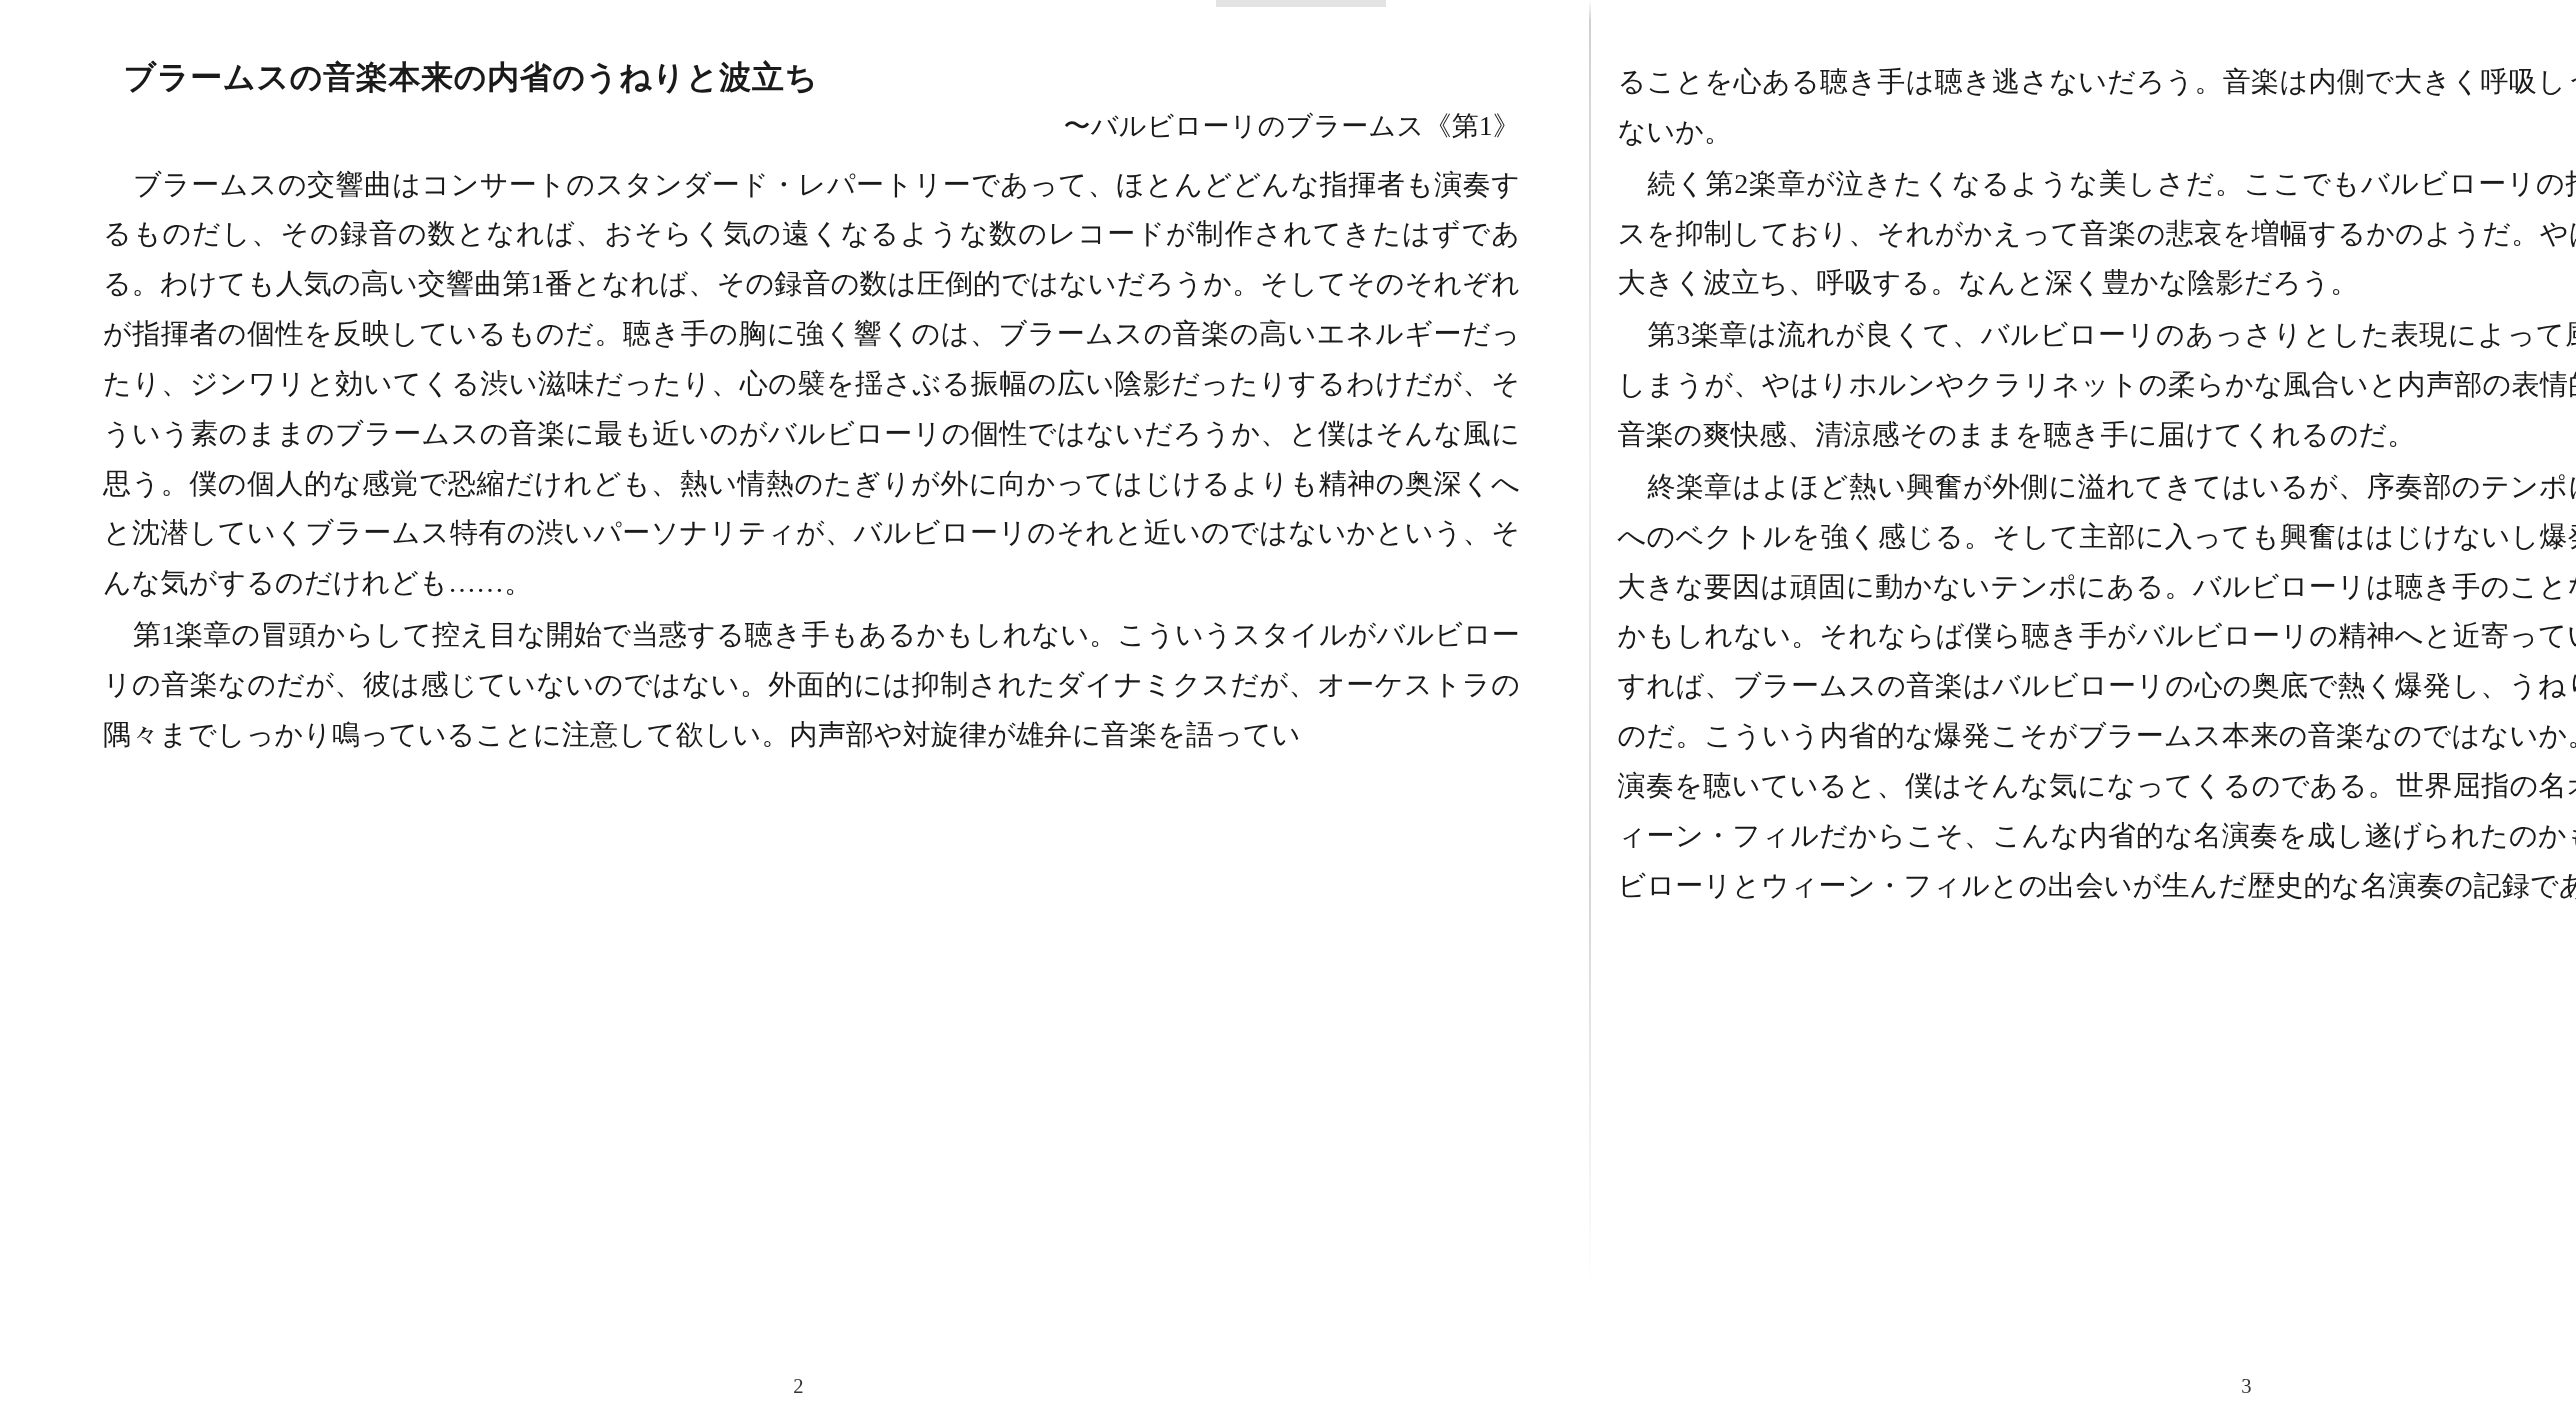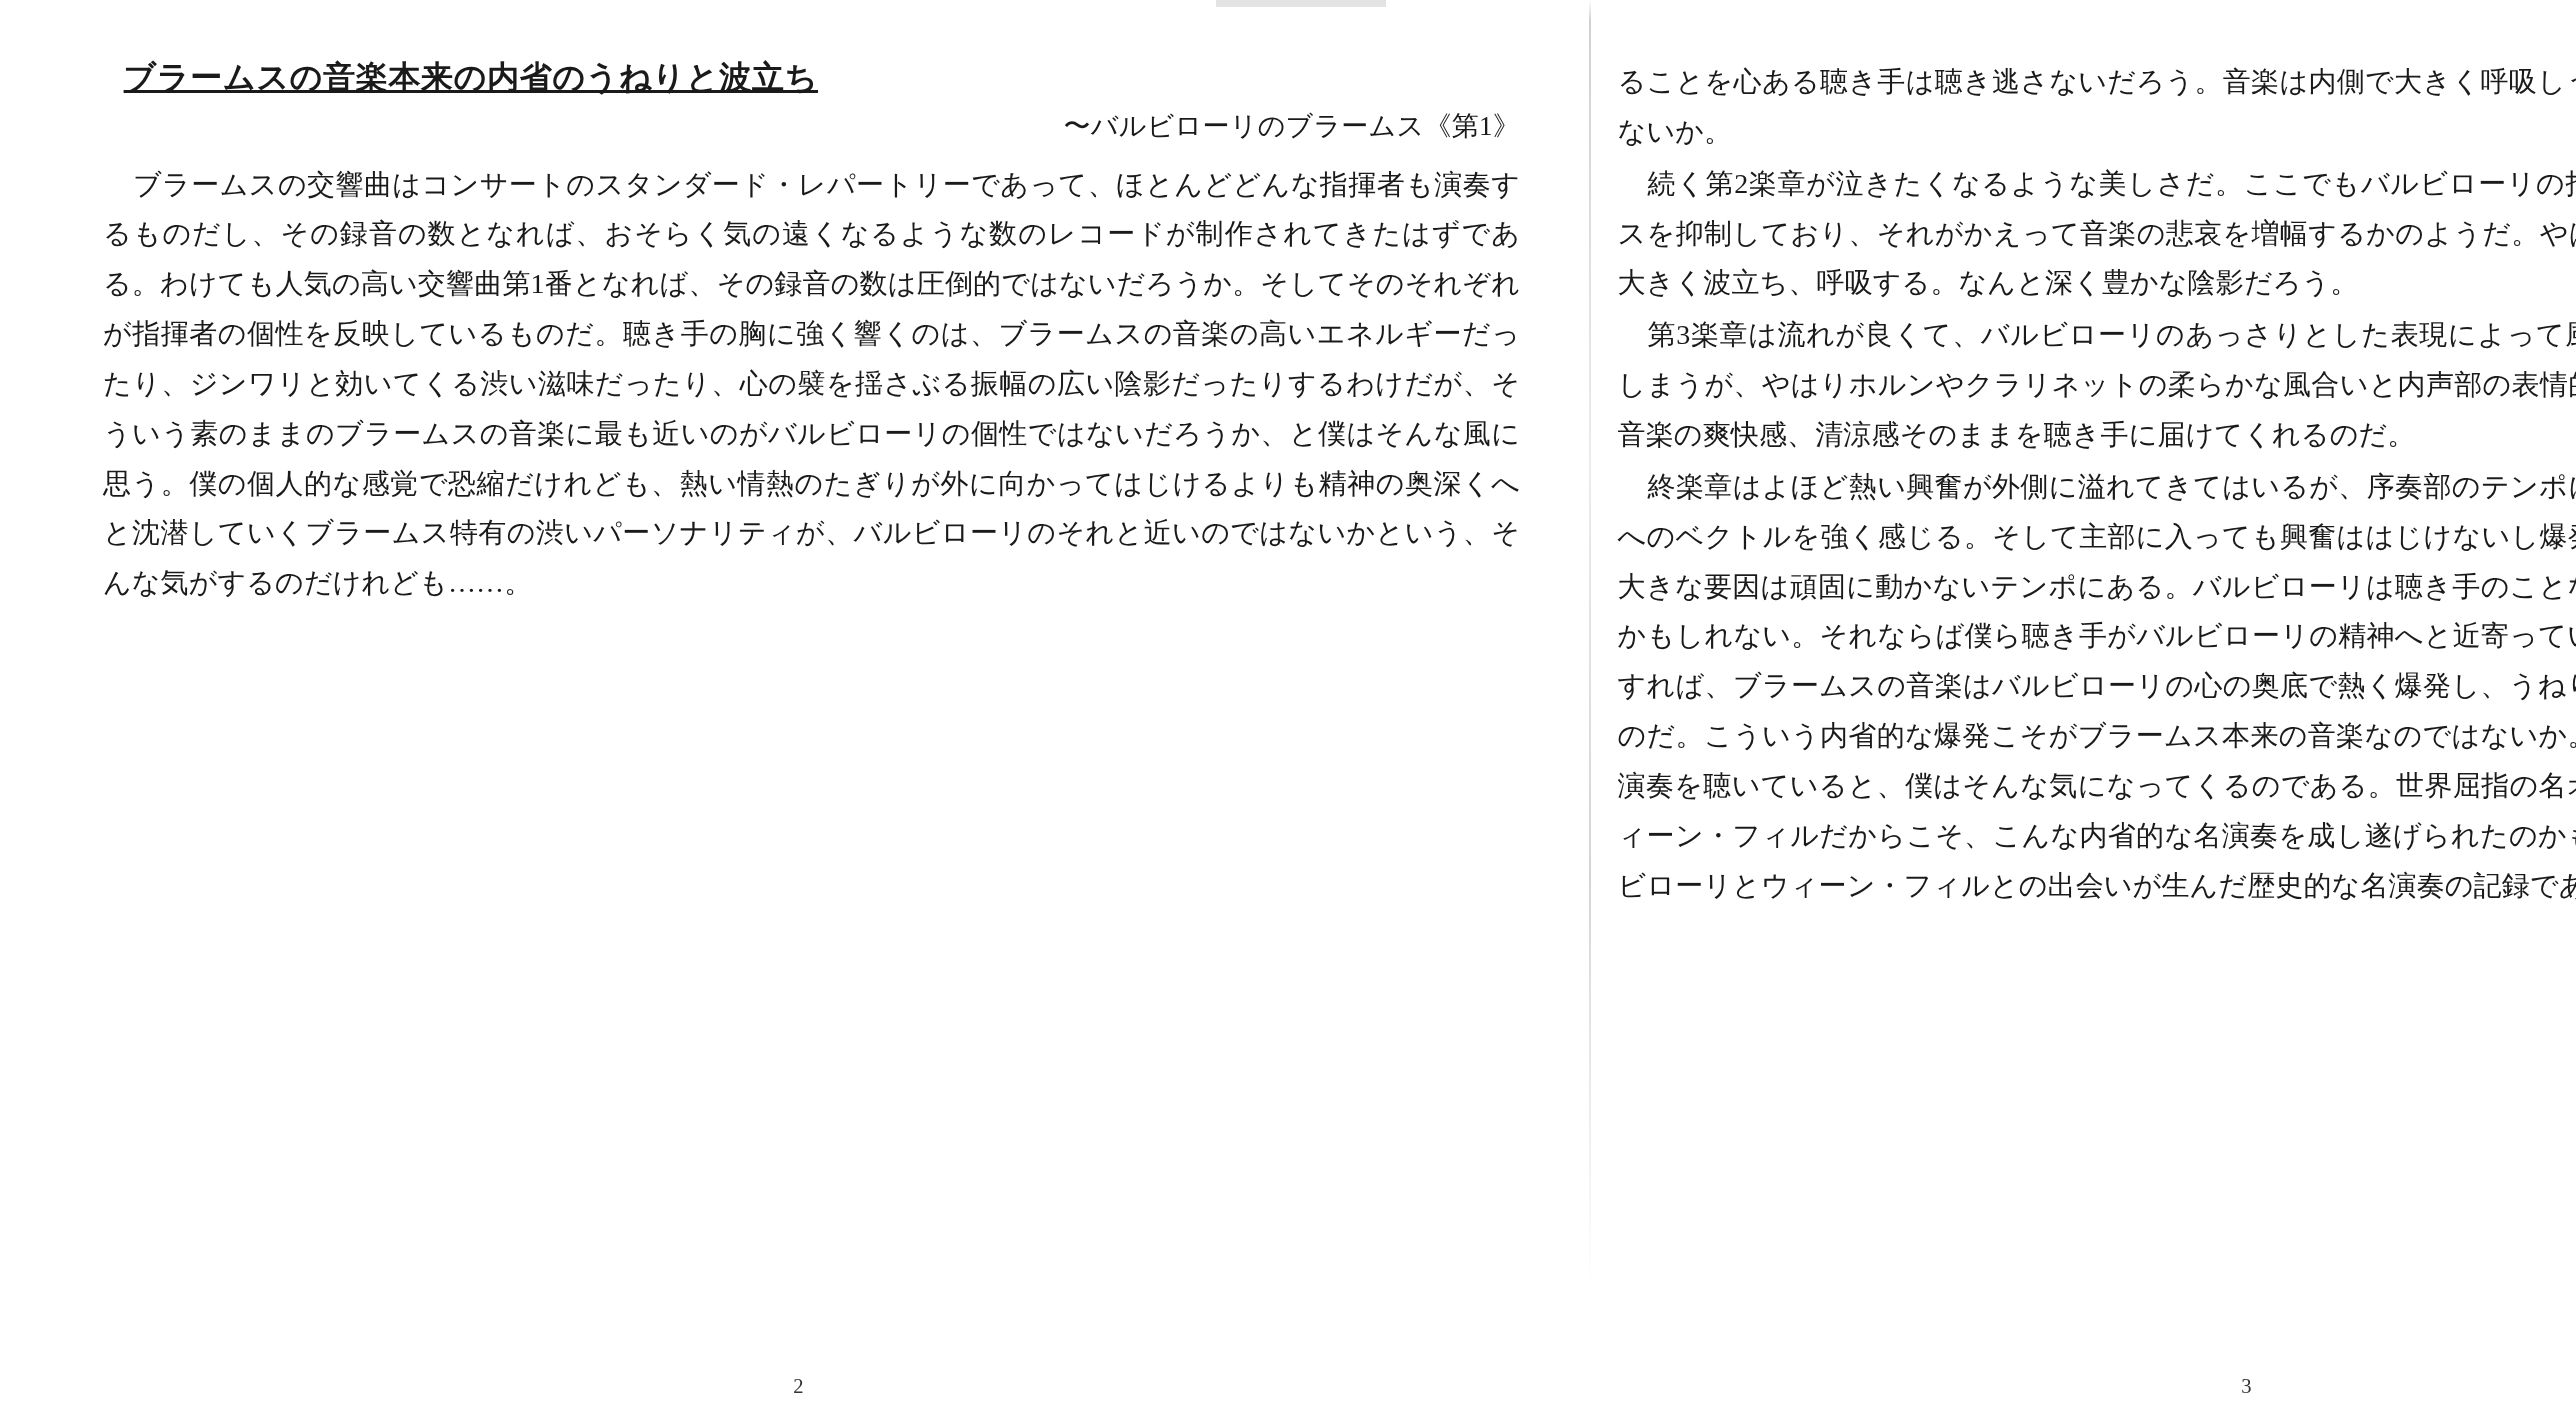--- a/index.html
+++ b/index.html
@@ -56,21 +56,20 @@
     height: 7.2px;
     background: #d9d9d9;
     opacity: .75;
   }
   h1.doc-title {
     font-size: 32px;
     font-weight: bold;
     letter-spacing: 0.02em;
     margin: 0 0 13.4px 20.6px;
     line-height: 1.25;
-    text-decoration: underline;
   }
   h2.doc-subtitle {
     font-size: 27px;
     font-weight: normal;
     letter-spacing: 0.01em;
     margin: 0 0 15.5px 20.6px;
     line-height: 1.25;
     text-align: right;
   }
   p.para {
@@ -103,20 +102,21 @@
 
 <div class="top-smudge"></div>
 <div class="gutter"></div>
 
 <div class="spread">
 
   <div class="page page-left">
     <h1 class="doc-title">ブラームスの音楽本来の内省のうねりと波立ち</h1>
     <h2 class="doc-subtitle">〜バルビローリのブラームス《第1》</h2>
     <p class="para">ブラームスの交響曲はコンサートのスタンダード・レパートリーであって、ほとんどどんな指揮者も演奏するものだし、その録音の数となれば、おそらく気の遠くなるような数のレコードが制作されてきたはずである。わけても人気の高い交響曲第1番となれば、その録音の数は圧倒的ではないだろうか。そしてそのそれぞれが指揮者の個性を反映しているものだ。聴き手の胸に強く響くのは、ブラームスの音楽の高いエネルギーだったり、ジンワリと効いてくる渋い滋味だったり、心の襞を揺さぶる振幅の広い陰影だったりするわけだが、そういう素のままのブラームスの音楽に最も近いのがバルビローリの個性ではないだろうか、と僕はそんな風に思う。僕の個人的な感覚で恐縮だけれども、熱い情熱のたぎりが外に向かってはじけるよりも精神の奥深くへと沈潜していくブラームス特有の渋いパーソナリティが、バルビローリのそれと近いのではないかという、そんな気がするのだけれども……。</p>
+    <p class="para">第1楽章の冒頭からして控え目な開始で当惑する聴き手もあるかもしれない。こういうスタイルがバルビローリの音楽なのだが、彼は感じていないのではない。外面的には抑制されたダイナミクスだが、オーケストラの隅々までしっかり鳴っていることに注意して欲しい。内声部や対旋律が雄弁に音楽を語ってい</p>
     <div class="folio">2</div>
   </div>
 
   <div class="page page-right">
     <p class="para">ることを心ある聴き手は聴き逃さないだろう。音楽は内側で大きく呼吸しうねっているではないか。</p>
     <p class="para">続く第2楽章が泣きたくなるような美しさだ。ここでもバルビローリの指揮はダイナミクスを抑制しており、それがかえって音楽の悲哀を増幅するかのようだ。やはり音楽は内面で大きく波立ち、呼吸する。なんと深く豊かな陰影だろう。</p>
     <p class="para">第3楽章は流れが良くて、バルビローリのあっさりとした表現によって風のように過ぎてしまうが、やはりホルンやクラリネットの柔らかな風合いと内声部の表情的な支えが、この音楽の爽快感、清涼感そのままを聴き手に届けてくれるのだ。</p>
     <p class="para">終楽章はよほど熱い興奮が外側に溢れてきてはいるが、序奏部のテンポには、やはり内面へのベクトルを強く感じる。そして主部に入っても興奮ははじけないし爆発もしない。その大きな要因は頑固に動かないテンポにある。バルビローリは聴き手のことなど眼中にないのかもしれない。それならば僕ら聴き手がバルビローリの精神へと近寄っていくだけだ。そうすれば、ブラームスの音楽はバルビローリの心の奥底で熱く爆発し、うねり、たぎっているのだ。こういう内省的な爆発こそがブラームス本来の音楽なのではないか。バルビローリの演奏を聴いていると、僕はそんな気になってくるのである。世界屈指の名オーケストラのウィーン・フィルだからこそ、こんな内省的な名演奏を成し遂げられたのかもしれない。バルビローリとウィーン・フィルとの出会いが生んだ歴史的な名演奏の記録である。</p>
     <div class="folio">3</div>
   </div>

